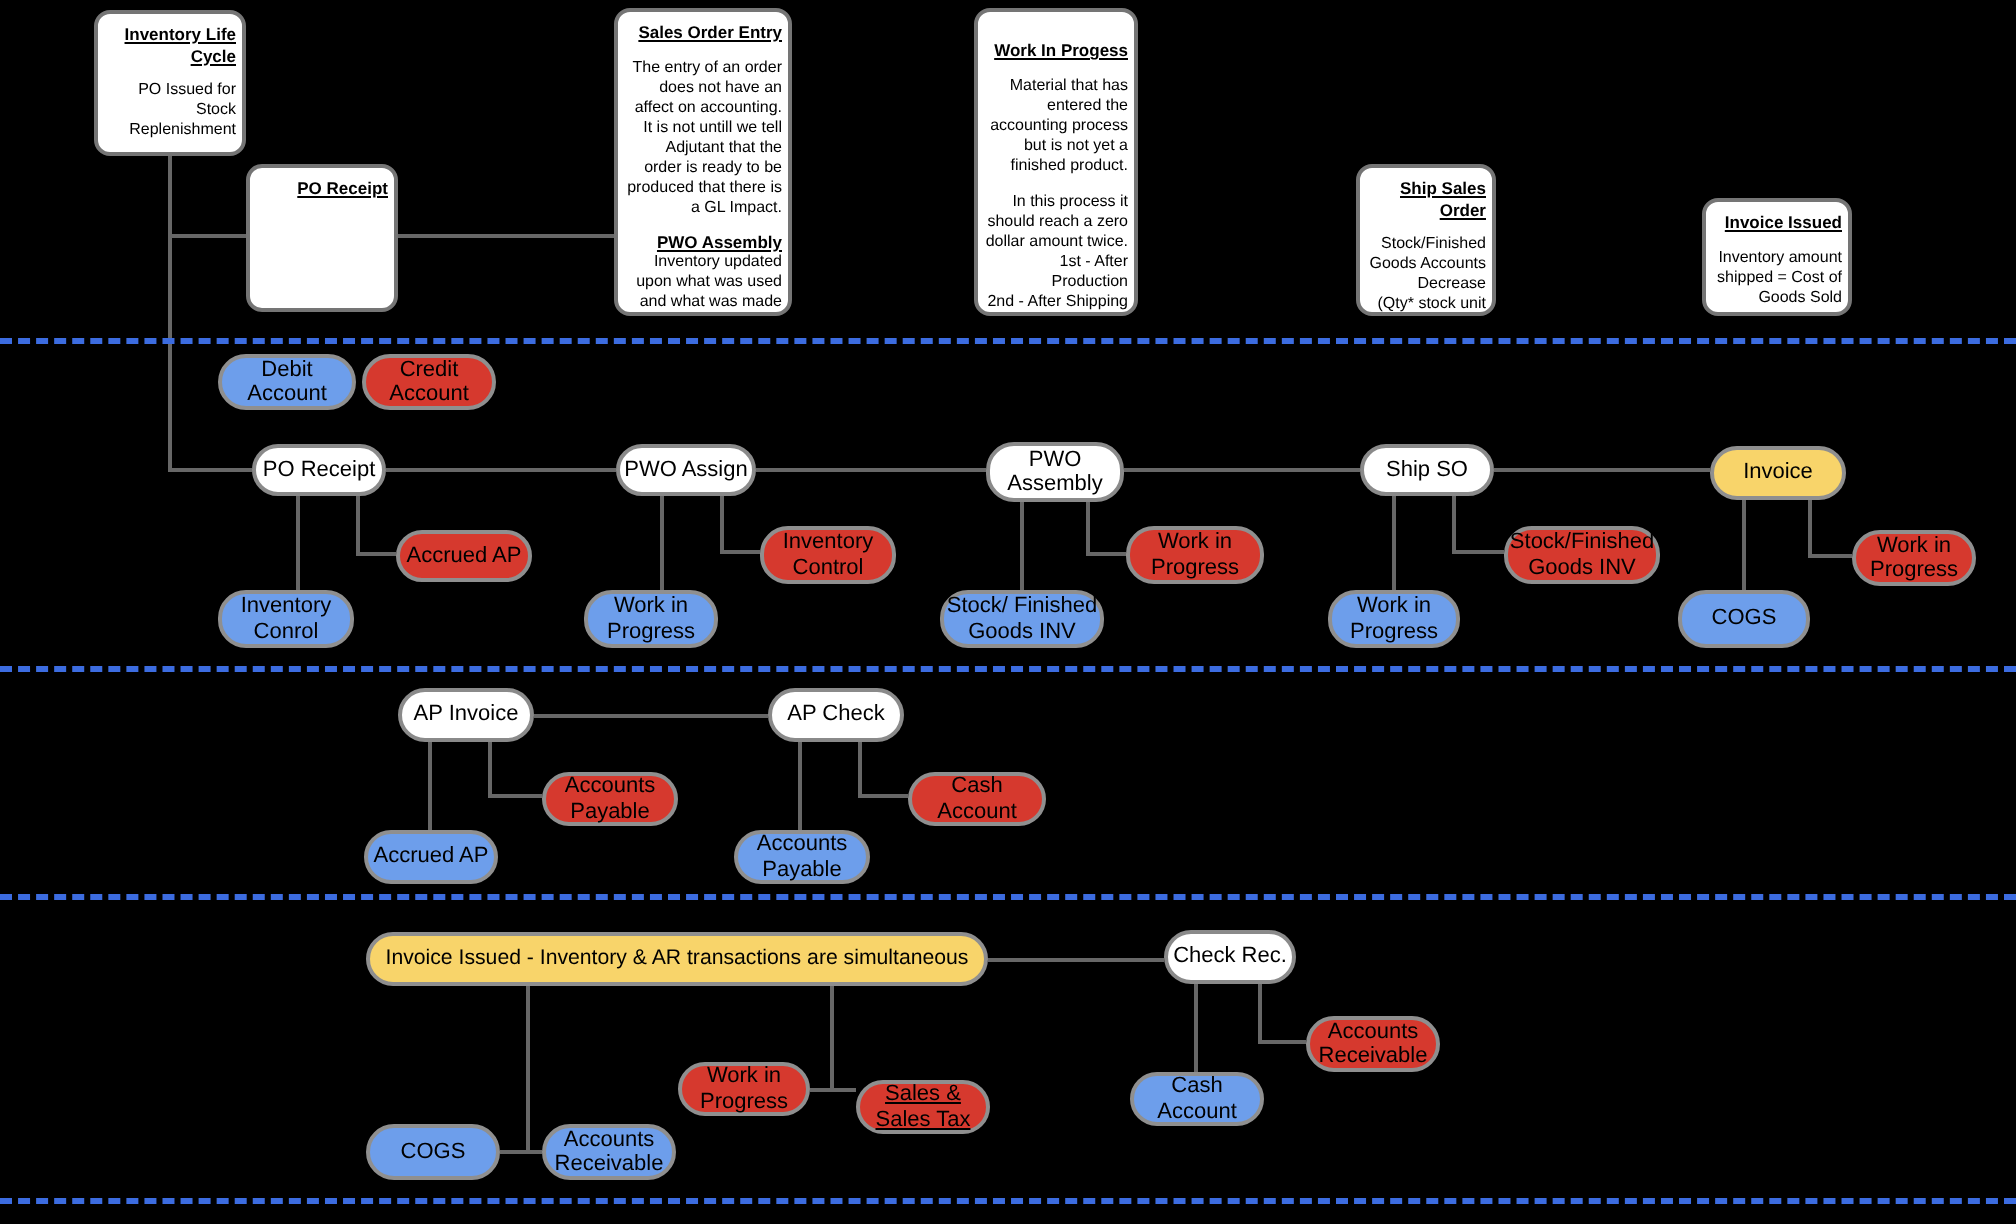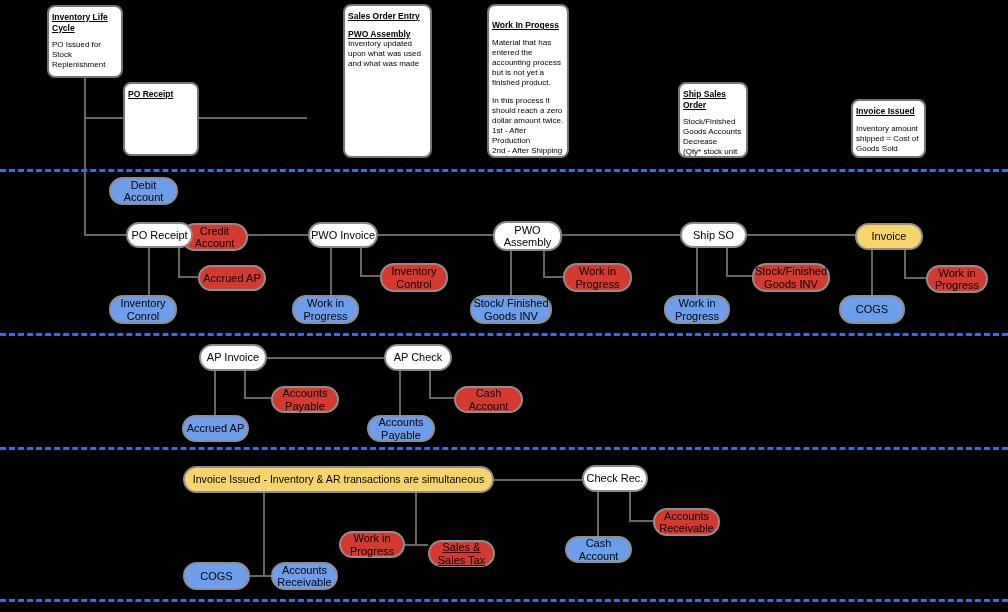--- a/index.html
+++ b/index.html
@@ -12,21 +12,21 @@
   
   .box{position:absolute;box-sizing:border-box;display:flex;align-items:center;justify-content:center;
        text-align:center;border:2px solid #8f8f8f;border-radius:14px;font-size:11px;line-height:1.12;}
   .white{background:#ffffff;border-color:#8a8a8a;}
   .blue{background:#6d9eeb;}
   .red{background:#d6392e;}
   .yellow{background:#f8d46a;}
   .bar{font-size:10.6px;}
   
   .note{position:absolute;box-sizing:border-box;background:#ffffff;border:2px solid #757575;
-        border-radius:8px;padding:5px 3px;font-size:8px;line-height:1.25;text-align:left;}
+        border-radius:8px;padding:5px 3px;font-size:8px;line-height:1.25;text-align:right;}
   .note .t{font-weight:bold;text-decoration:underline;font-size:8.5px;margin-bottom:7px;}
   .note .t2{font-weight:bold;text-decoration:underline;font-size:8.5px;margin-top:7px;}
   .note .b{white-space:pre-line;}
   .note .b2{white-space:pre-line;margin-top:8px;}
 </style>
 </head>
 <body>
 
 <div id="canvas">
 
@@ -84,22 +84,23 @@
 
   <div class="note" style="left:47px;top:5px;width:76px;height:73px;">
     <div class="t">Inventory Life Cycle</div>
     <div class="b">PO Issued for Stock Replenishment</div>
   </div>
 
   <div class="note" style="left:123px;top:82px;width:76px;height:74px;">
     <div class="t">PO Receipt</div>
   </div>
 
-  <div class="note" style="left:307px;top:4px;width:89px;height:154px;margin-left:36px;">
+  <div class="note" style="left:307px;top:4px;width:89px;height:154px;">
     <div class="t">Sales Order Entry</div>
+    <div class="b">The entry of an order does not have an affect on accounting. It is not untill we tell Adjutant that the order is ready to be produced that there is a GL Impact.</div>
     <div class="t2">PWO Assembly</div>
     <div class="b">Inventory updated upon what was used and what was made</div>
   </div>
 
   <div class="note" style="left:487px;top:4px;width:82px;height:154px;padding-top:14px;">
     <div class="t">Work In Progess</div>
     <div class="b">Material that has entered the accounting process but is not yet a finished product.</div>
     <div class="b2">In this process it should reach a zero dollar amount twice.
 1st - After Production
 2nd - After Shipping</div>
@@ -110,27 +111,27 @@
     <div class="b">Inventory amount shipped = Cost of Goods Sold</div>
   </div>
 
   <div class="note" style="left:678px;top:82px;width:70px;height:76px;">
     <div class="t">Ship Sales Order</div>
     <div class="b">Stock/Finished Goods Accounts Decrease
 (Qty* stock unit cost)</div>
   </div>
 
   <div class="box blue" style="left:109px;top:177px;width:69px;height:28px;">Debit Account</div>
-  <div class="box red" style="left:181px;top:177px;width:67px;height:28px;margin-top:46px;">Credit Account</div>
+  <div class="box red" style="left:181px;top:177px;width:67px;height:28px;">Credit Account</div>
 
   <div class="box white" style="left:126px;top:222px;width:67px;height:26px;">PO Receipt</div>
   <div class="box red" style="left:198px;top:265px;width:68px;height:26px;">Accrued AP</div>
   <div class="box blue" style="left:109px;top:295px;width:68px;height:29px;">Inventory Conrol</div>
 
-  <div class="box white" style="left:308px;top:222px;width:70px;height:26px;">PWO Invoice</div>
+  <div class="box white" style="left:308px;top:222px;width:70px;height:26px;">PWO Assign</div>
   <div class="box red" style="left:380px;top:263px;width:68px;height:29px;">Inventory Control</div>
   <div class="box blue" style="left:292px;top:295px;width:67px;height:29px;">Work in Progress</div>
 
   <div class="box white" style="left:493px;top:221px;width:69px;height:30px;">PWO Assembly</div>
   <div class="box red" style="left:563px;top:263px;width:69px;height:29px;">Work in Progress</div>
   <div class="box blue" style="left:470px;top:295px;width:82px;height:29px;">Stock/ Finished Goods INV</div>
 
   <div class="box white" style="left:680px;top:222px;width:67px;height:26px;">Ship SO</div>
   <div class="box red" style="left:752px;top:263px;width:78px;height:29px;">Stock/Finished Goods INV</div>
   <div class="box blue" style="left:664px;top:295px;width:66px;height:29px;">Work in Progress</div>

